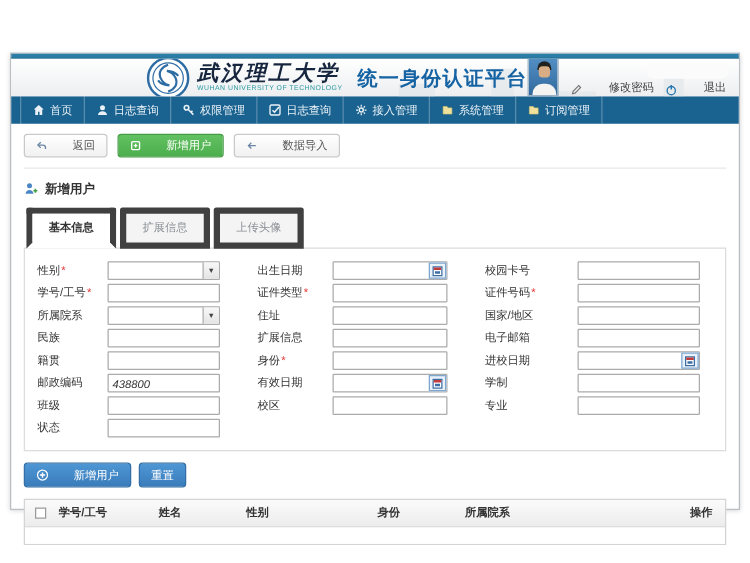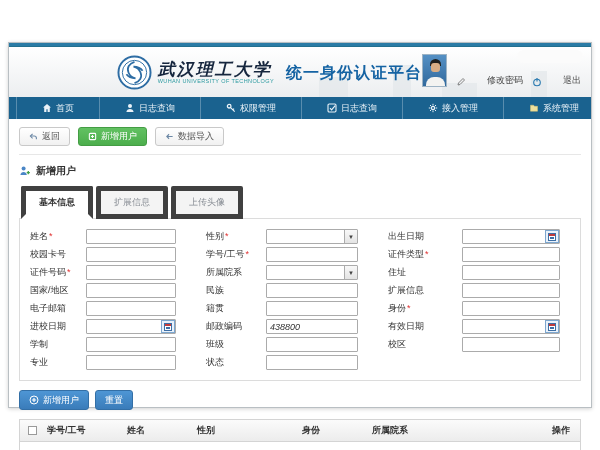--- a/index.html
+++ b/index.html
@@ -3,21 +3,21 @@
 <meta charset="utf-8">
 <style>
   * { margin:0; padding:0; box-sizing:border-box; }
   html,body { width:600px; height:450px; background:#fff; overflow:hidden;
               font-family:"Liberation Sans","DejaVu Sans",sans-serif; }
   .window { position:absolute; left:8px; top:42px; width:584px; height:366px;
             background:#fff; border:1px solid #b9bfc3; box-shadow:0 1px 4px rgba(0,0,0,.18); }
   .accent { height:4px; background:#2b7ca6; border-bottom:1px solid #24708f; }
 
   
-  .header { position:relative; height:50px; background:linear-gradient(#ffffff,#eceef0);
+  .header { position:relative; height:30px; background:linear-gradient(#ffffff,#eceef0);
             display:flex; align-items:center; padding:0 10px; overflow:hidden; }
   .bld { position:absolute; background:#e2e7ea; opacity:.7; z-index:0; }
   .header > * { position:relative; z-index:1; }
   .logo { width:35px; height:35px; flex:0 0 auto; }
   .title-block { margin-left:6px; }
   .uni-cn { font-family:"DejaVu Serif","Liberation Serif",serif; font-weight:bold; font-style:italic;
             font-size:17px; color:#16263e; letter-spacing:2px; line-height:18px; white-space:nowrap; }
   .uni-en { font-size:5.5px; color:#2b9aa0; letter-spacing:.4px; white-space:nowrap; }
   .platform { font-size:16px; font-weight:bold; color:#1563a3; margin-left:12px; white-space:nowrap;
               letter-spacing:1px; align-self:center; margin-top:2px; }
@@ -26,31 +26,31 @@
             position:relative; overflow:hidden; flex:0 0 auto; }
   .avatar .hair { position:absolute; left:7px; top:4px; width:11px; height:7px; background:#20201e; border-radius:6px 6px 0 0; }
   .avatar .face { position:absolute; left:8px; top:8px; width:9px; height:9px; background:#d8ad85; border-radius:3px; }
   .avatar .shirt { position:absolute; left:3px; bottom:0; width:19px; height:9px; background:#f3f3f1; border-radius:8px 8px 0 0; }
   .redacted { position:absolute; right:8px; top:3px; width:66px; height:13px; background:#fbfbfb; border-radius:7px; z-index:1; }
   .hdr-link { display:inline-flex; align-items:flex-end; gap:21px; font-size:9px; color:#444; cursor:pointer; white-space:nowrap; }
   .hdr-link svg { width:10px; height:10px; }
 
   
   .nav { height:22px; background:#1a628f; display:flex; font-size:9px; color:#eaf2f8; }
-  .nav-item { display:flex; align-items:center; gap:4px; padding:0 25px; border-right:1px solid #35780f0;
+  .nav-item { display:flex; align-items:center; gap:4px; padding:0 9px; border-right:1px solid #35780f0;
               border-right:1px solid rgba(255,255,255,.28); cursor:pointer; white-space:nowrap; }
   .nav-item:first-child { border-left:1px solid rgba(255,255,255,.28); margin-left:7px; }
   .nav-item.active { background:#fff; color:#1a628f; font-weight:bold; }
   .nicon { width:10px; height:10px; display:inline-flex; }
   .nicon svg { width:10px; height:10px; color:inherit; }
 
   
   .content { padding:0 10px; }
   .toolbar { display:flex; align-items:center; gap:8px; padding:8px 0; border-bottom:1px solid #e7e7e7; }
-  .btn { display:inline-flex; align-items:center; gap:4px; font-size:9px; border-radius:3px;
+  .btn { display:inline-flex; align-items:center; gap:20px; font-size:9px; border-radius:3px;
          padding:4px 9px; cursor:pointer; line-height:1;justify-content:center; }
   .btn svg { width:9px; height:9px; }
   .btn-light { background:linear-gradient(#ffffff,#f1f1f1); border:1px solid #c9c9c9; color:#555; }
   .btn-green { background:linear-gradient(#62c162,#4cae4c); border:1px solid #449d44; color:#fff; }
   .btn-blue  { background:linear-gradient(#4e96d5,#3a7cba); border:1px solid #336fa6; color:#fff; }
 
   .sec-title { display:flex; align-items:center; gap:5px; font-size:10px; font-weight:bold;
                color:#333; margin:9px 0 7px; }
   .sec-title svg { width:12px; height:12px; }
 
@@ -234,24 +234,20 @@
 
     <div class="tabs">
         <div class="tab active">基本信息</div>
         <div class="tab">扩展信息</div>
         <div class="tab">上传头像</div>
       </div>
 
     <div class="panel">
       <div class="form-grid">
           <div class="fcell">
-            <span class="flabel">姓名<span class="req">*</span></span>
-            <div class="finput"></div>
-          </div>
-          <div class="fcell">
             <span class="flabel">性别<span class="req">*</span></span>
             <div class="finput">
               <span class="sel-arrow">▼</span>
             </div>
           </div>
           <div class="fcell">
             <span class="flabel">出生日期</span>
             <div class="finput">
               <span class="cal-btn">
                 <span class="cal-glyph"></span>

